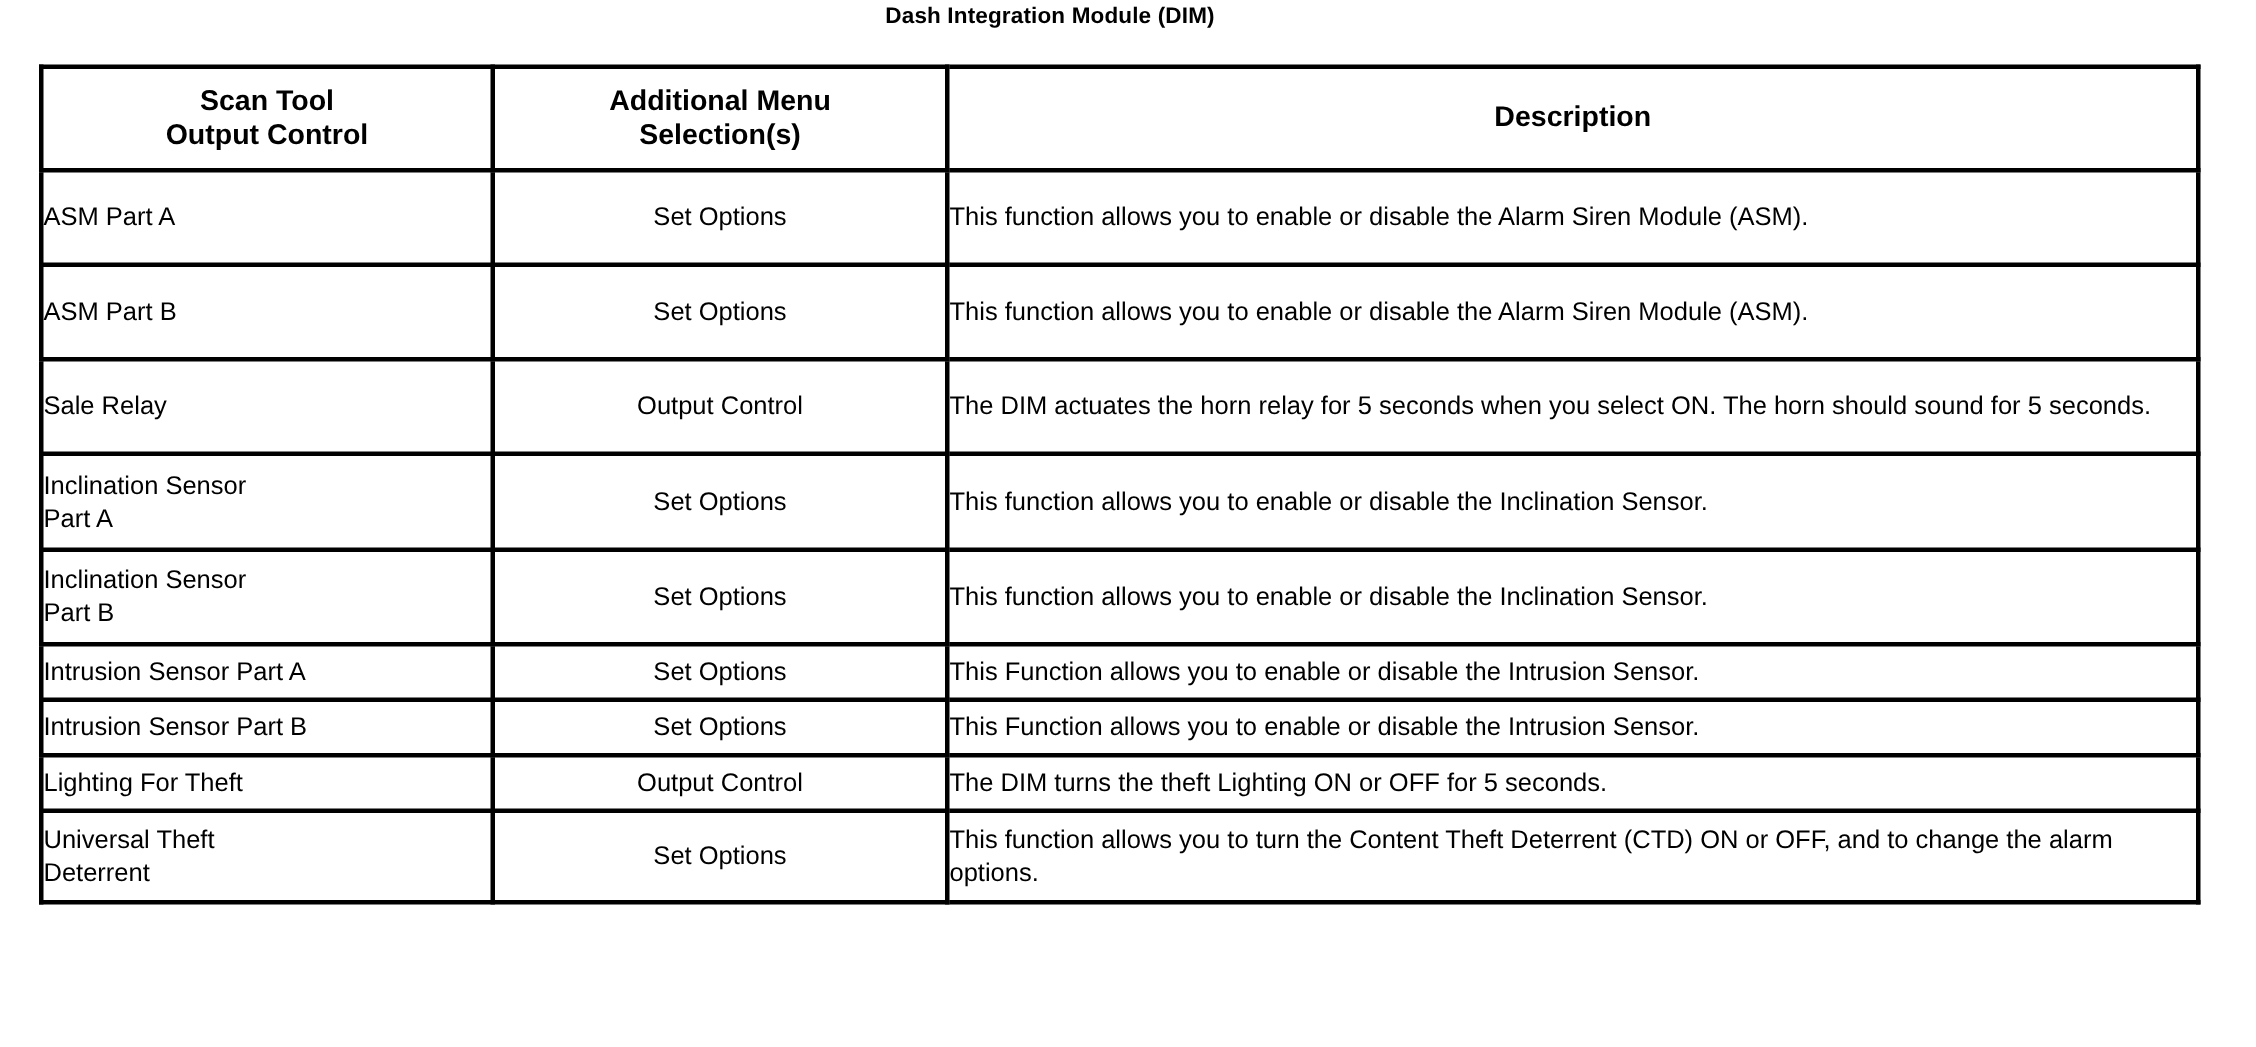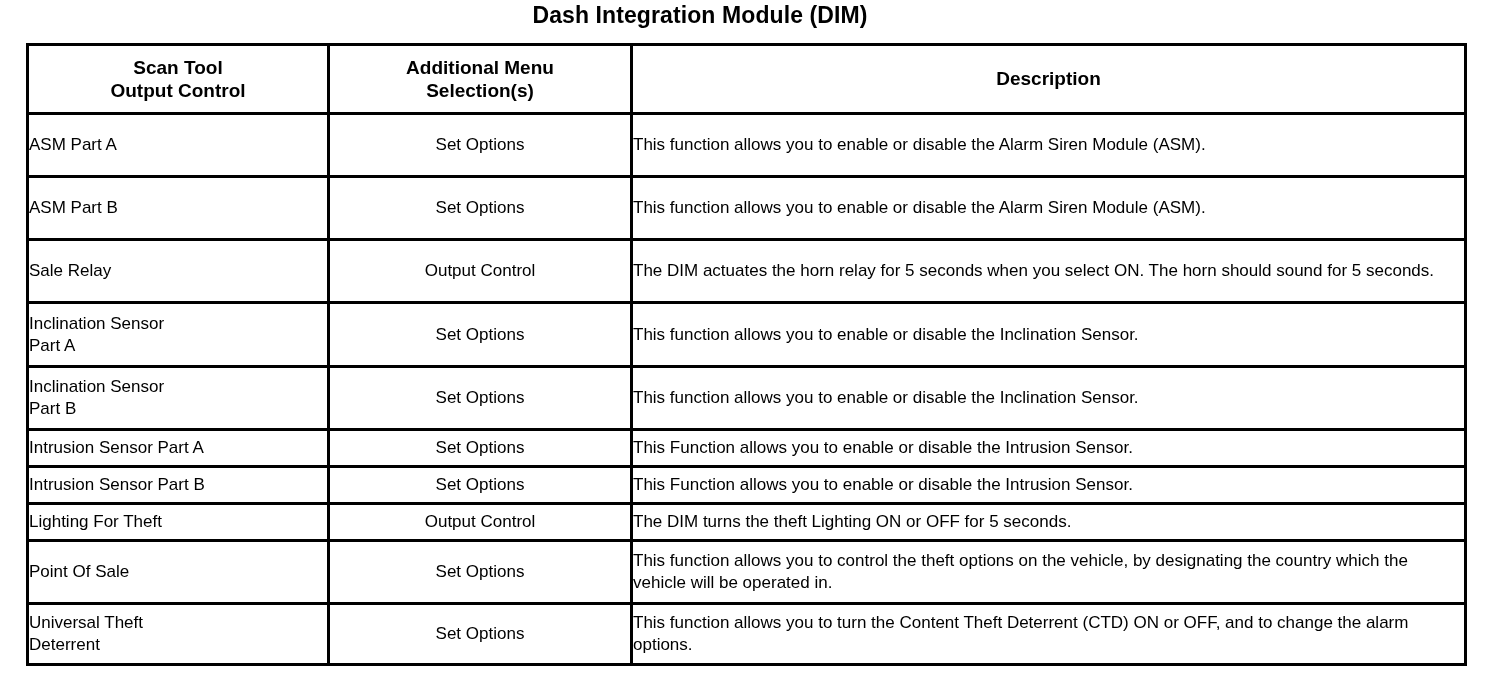--- a/index.html
+++ b/index.html
@@ -19,21 +19,21 @@
     width: 1504px;
     height: 698px;
     background: #ffffff;
   }
   #doc-title {
     position: absolute;
     top: 2px;
     left: 0;
     width: 1400px;
     text-align: center;
-    font-size: 23px;
+    font-size: 15px;
     font-weight: bold;
     letter-spacing: 0.1px;
   }
   #spec-table {
     position: absolute;
     left: 26px;
     top: 43px;
     width: 1438px;
     border-collapse: collapse;
     table-layout: fixed;
@@ -161,25 +161,20 @@
         <td class="cell-menu">Set Options</td>
         <td class="cell-desc">This Function allows you to enable or disable the Intrusion Sensor.</td>
       </tr>
 
       <tr class="r-light">
         <td class="cell-scan two-line">Lighting For Theft</td>
         <td class="cell-menu">Output Control</td>
         <td class="cell-desc">The DIM turns the theft Lighting ON or OFF for 5 seconds.</td>
       </tr>
 
-      <tr class="r-pos">
-        <td class="cell-scan two-line">Point Of Sale</td>
-        <td class="cell-menu">Set Options</td>
-        <td class="cell-desc">This function allows you to control the theft options on the vehicle, by designating the country which the vehicle will be operated in.</td>
-      </tr>
 
       <tr class="r-utd">
         <td class="cell-scan two-line">Universal Theft
 Deterrent</td>
         <td class="cell-menu">Set Options</td>
         <td class="cell-desc">This function allows you to turn the Content Theft Deterrent (CTD) ON or OFF, and to change the alarm options.</td>
       </tr>
 
     </tbody>
   </table>

